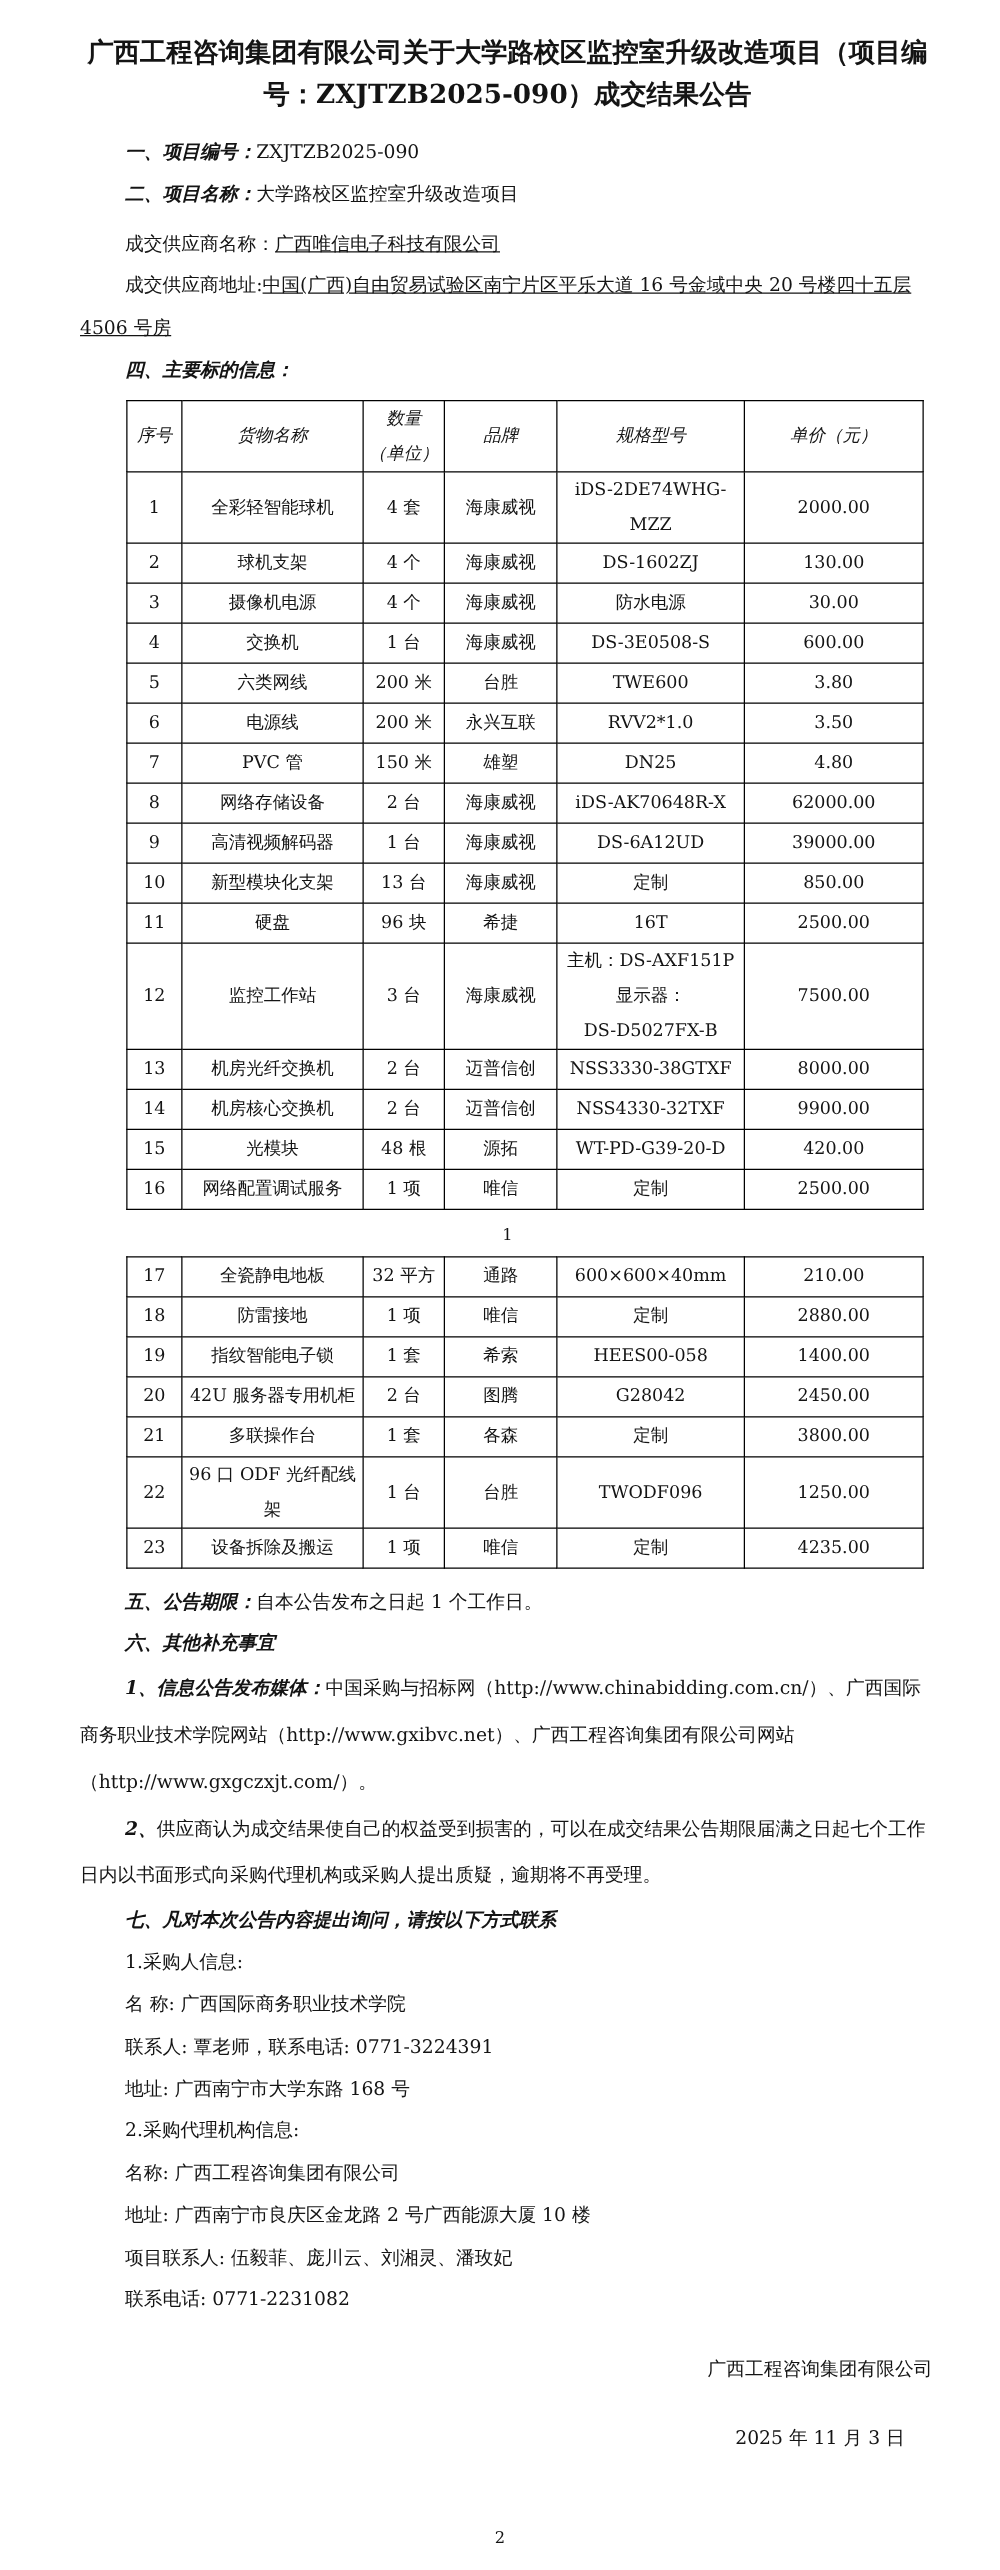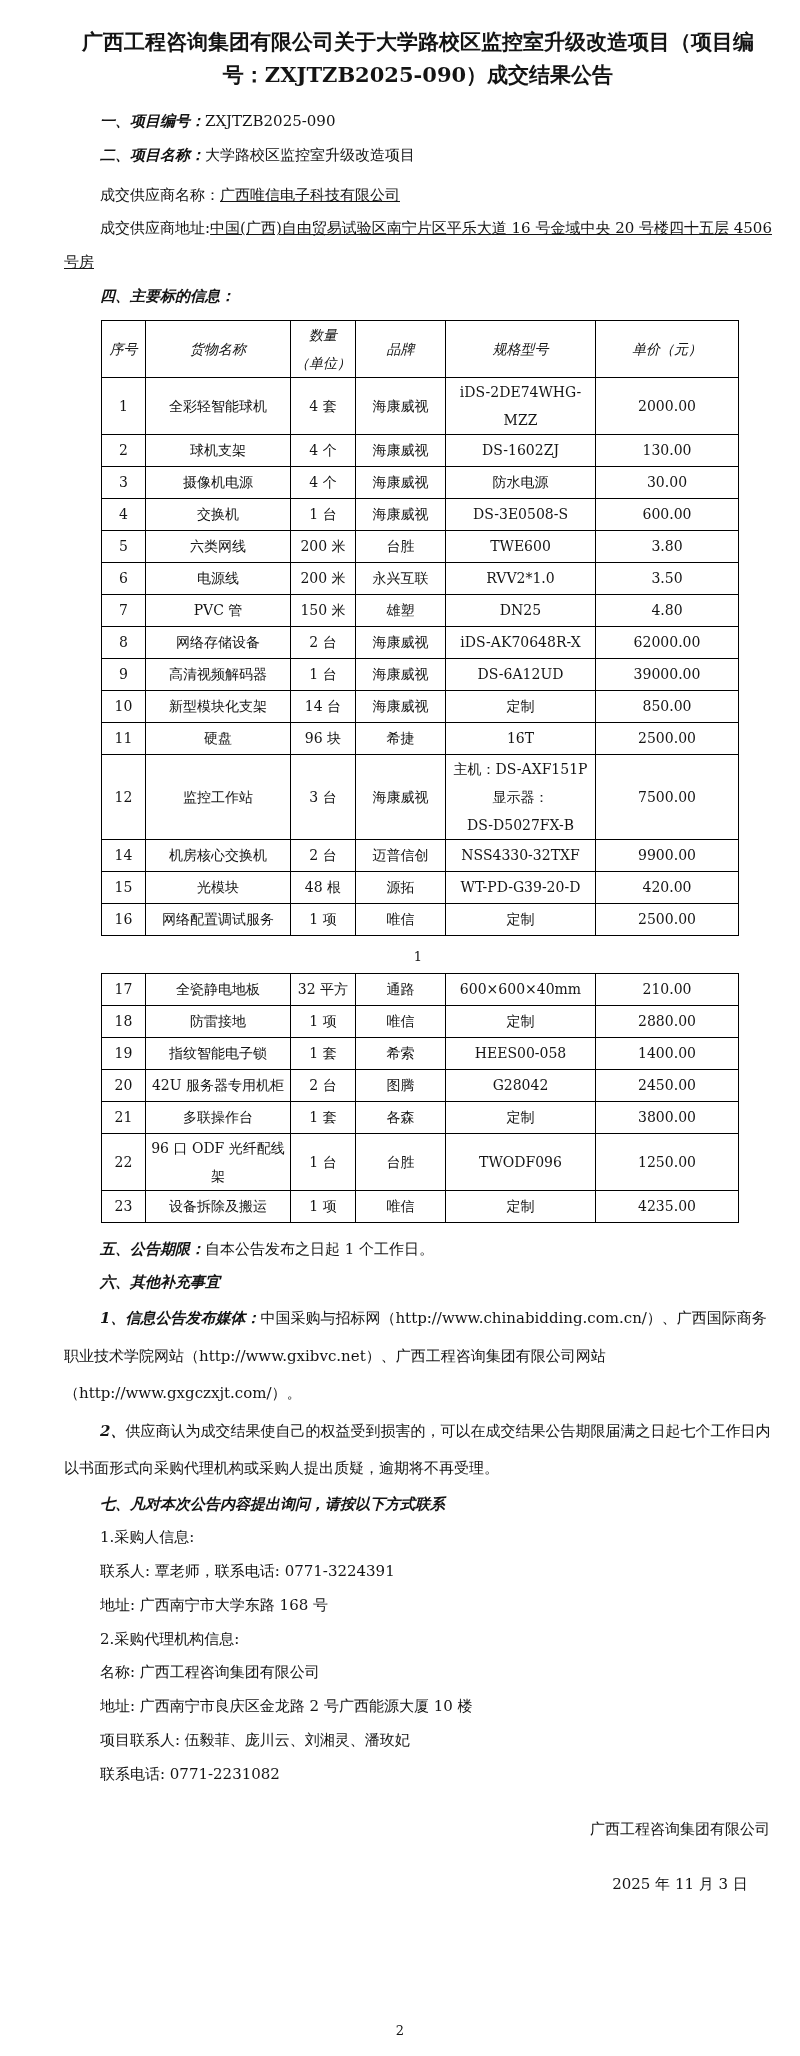--- a/index.html
+++ b/index.html
@@ -1,20 +1,20 @@
 <!DOCTYPE html>
 <html><head>
 <meta charset="utf-8">
 <style>
   html,body{margin:0;padding:0;background:#ffffff;}
   .page{
     position:relative;
     width:800px;height:2056px;
     box-sizing:border-box;
-    padding:26px 28px 0 64px;
+    padding:26px 52px 0 64px;
     background:#fff;
     color:#141414;
     font-family:"DejaVu Serif","Liberation Serif",serif;
     font-size:15px;
     overflow:hidden;
   }
   .title{
     font-size:21px;
     font-weight:bold;
     text-align:center;
@@ -171,21 +171,21 @@
           <td>9</td>
           <td>高清视频解码器</td>
           <td>1 台</td>
           <td>海康威视</td>
           <td>DS-6A12UD</td>
           <td>39000.00</td>
         </tr>
         <tr>
           <td>10</td>
           <td>新型模块化支架</td>
-          <td>14 台</td>
+          <td>13 台</td>
           <td>海康威视</td>
           <td>定制</td>
           <td>850.00</td>
         </tr>
         <tr>
           <td>11</td>
           <td>硬盘</td>
           <td>96 块</td>
           <td>希捷</td>
           <td>16T</td>
@@ -193,20 +193,28 @@
         </tr>
         <tr>
           <td>12</td>
           <td>监控工作站</td>
           <td>3 台</td>
           <td>海康威视</td>
           <td>主机：DS-AXF151P
 显示器：
 DS-D5027FX-B</td>
           <td>7500.00</td>
+        </tr>
+        <tr>
+          <td>13</td>
+          <td>机房光纤交换机</td>
+          <td>2 台</td>
+          <td>迈普信创</td>
+          <td>NSS3330-38GTXF</td>
+          <td>8000.00</td>
         </tr>
         <tr>
           <td>14</td>
           <td>机房核心交换机</td>
           <td>2 台</td>
           <td>迈普信创</td>
           <td>NSS4330-32TXF</td>
           <td>9900.00</td>
         </tr>
         <tr>
@@ -303,20 +311,21 @@
 
   <p class="p ind"><span class="b">六、其他补充事宜</span></p>
 
   <p class="p ind media-p"><span class="b">1、信息公告发布媒体：</span><span>中国采购与招标网（http://www.chinabidding.com.cn/）、广西国际商务职业技术学院网站（http://www.gxibvc.net）、广西工程咨询集团有限公司网站（http://www.gxgczxjt.com/）。</span></p>
 
   <p class="p ind media-p"><span class="b">2、</span><span>供应商认为成交结果使自己的权益受到损害的，可以在成交结果公告期限届满之日起七个工作日内以书面形式向采购代理机构或采购人提出质疑，逾期将不再受理。</span></p>
 
   <p class="p ind"><span class="b">七、凡对本次公告内容提出询问，请按以下方式联系</span></p>
 
   <p class="p ind">1.采购人信息:</p>
+  <p class="p ind">名 称: 广西国际商务职业技术学院</p>
   <p class="p ind">联系人: 覃老师，联系电话: 0771-3224391</p>
   <p class="p ind">地址: 广西南宁市大学东路 168 号</p>
   <p class="p ind">2.采购代理机构信息:</p>
   <p class="p ind">名称: 广西工程咨询集团有限公司</p>
   <p class="p ind">地址: 广西南宁市良庆区金龙路 2 号广西能源大厦 10 楼</p>
   <p class="p ind">项目联系人: 伍毅菲、庞川云、刘湘灵、潘玫妃</p>
   <p class="p ind">联系电话: 0771-2231082</p>
 
   <div class="sig-wrap">
     <div class="sig">

